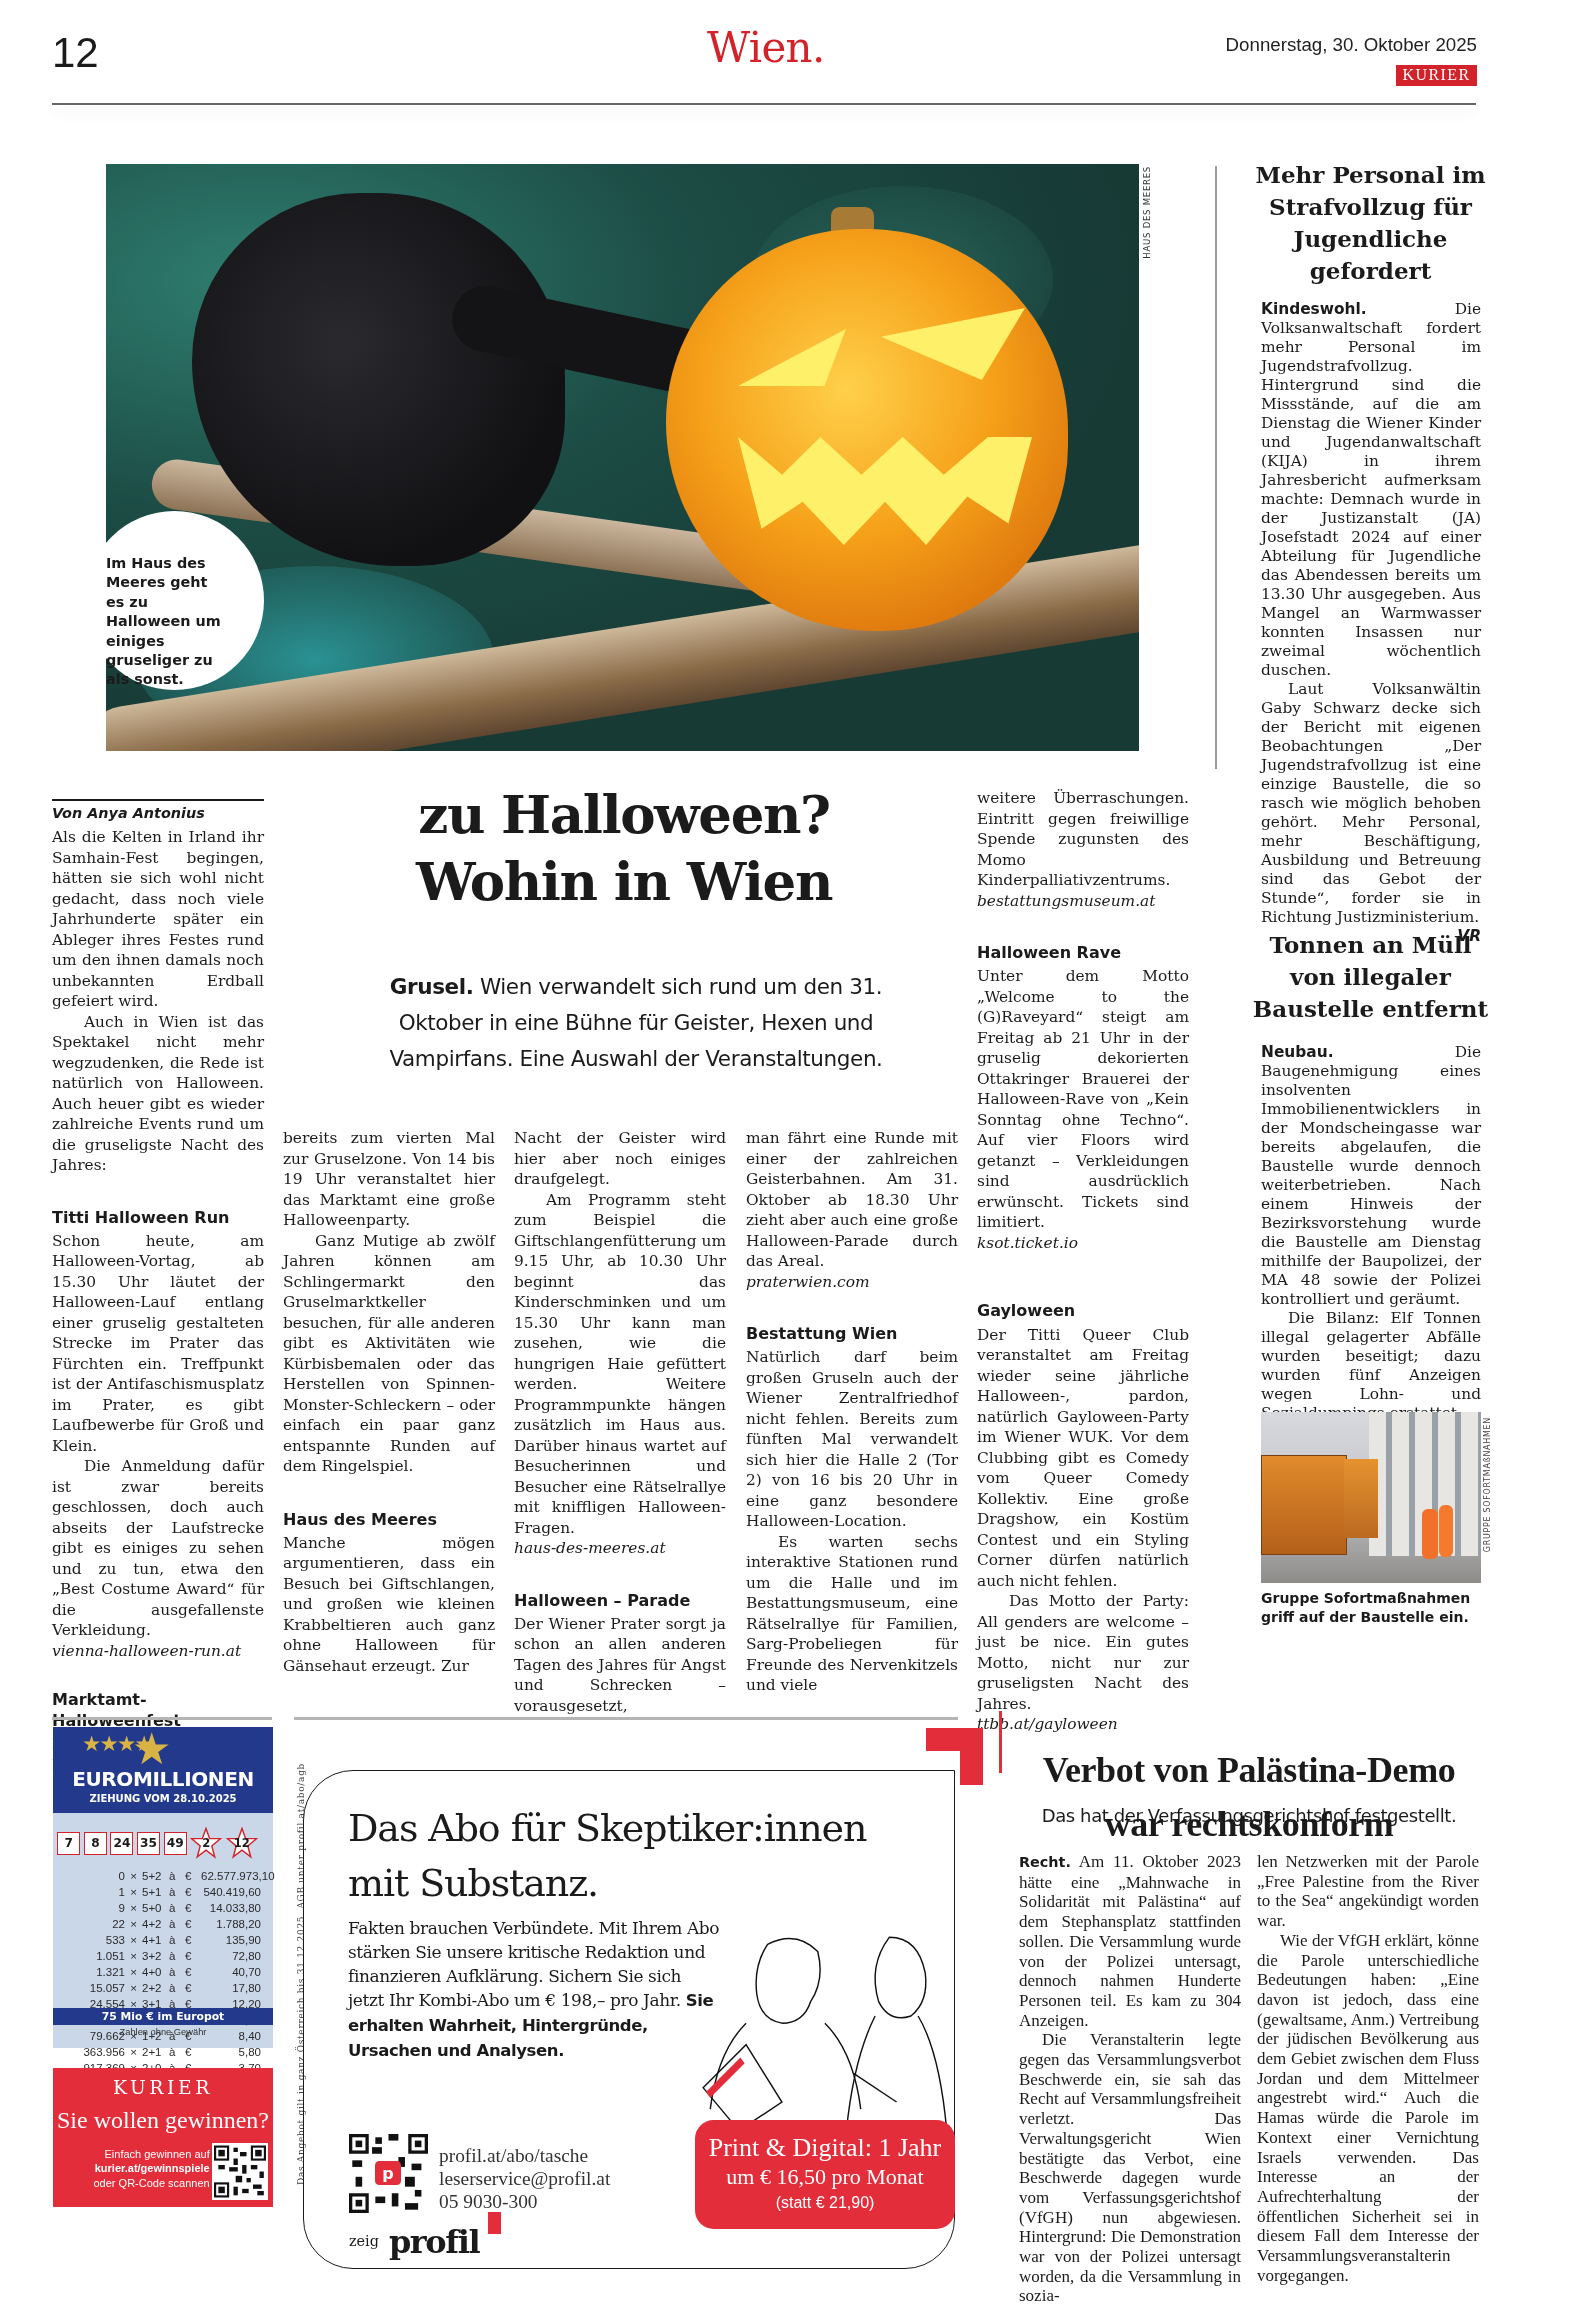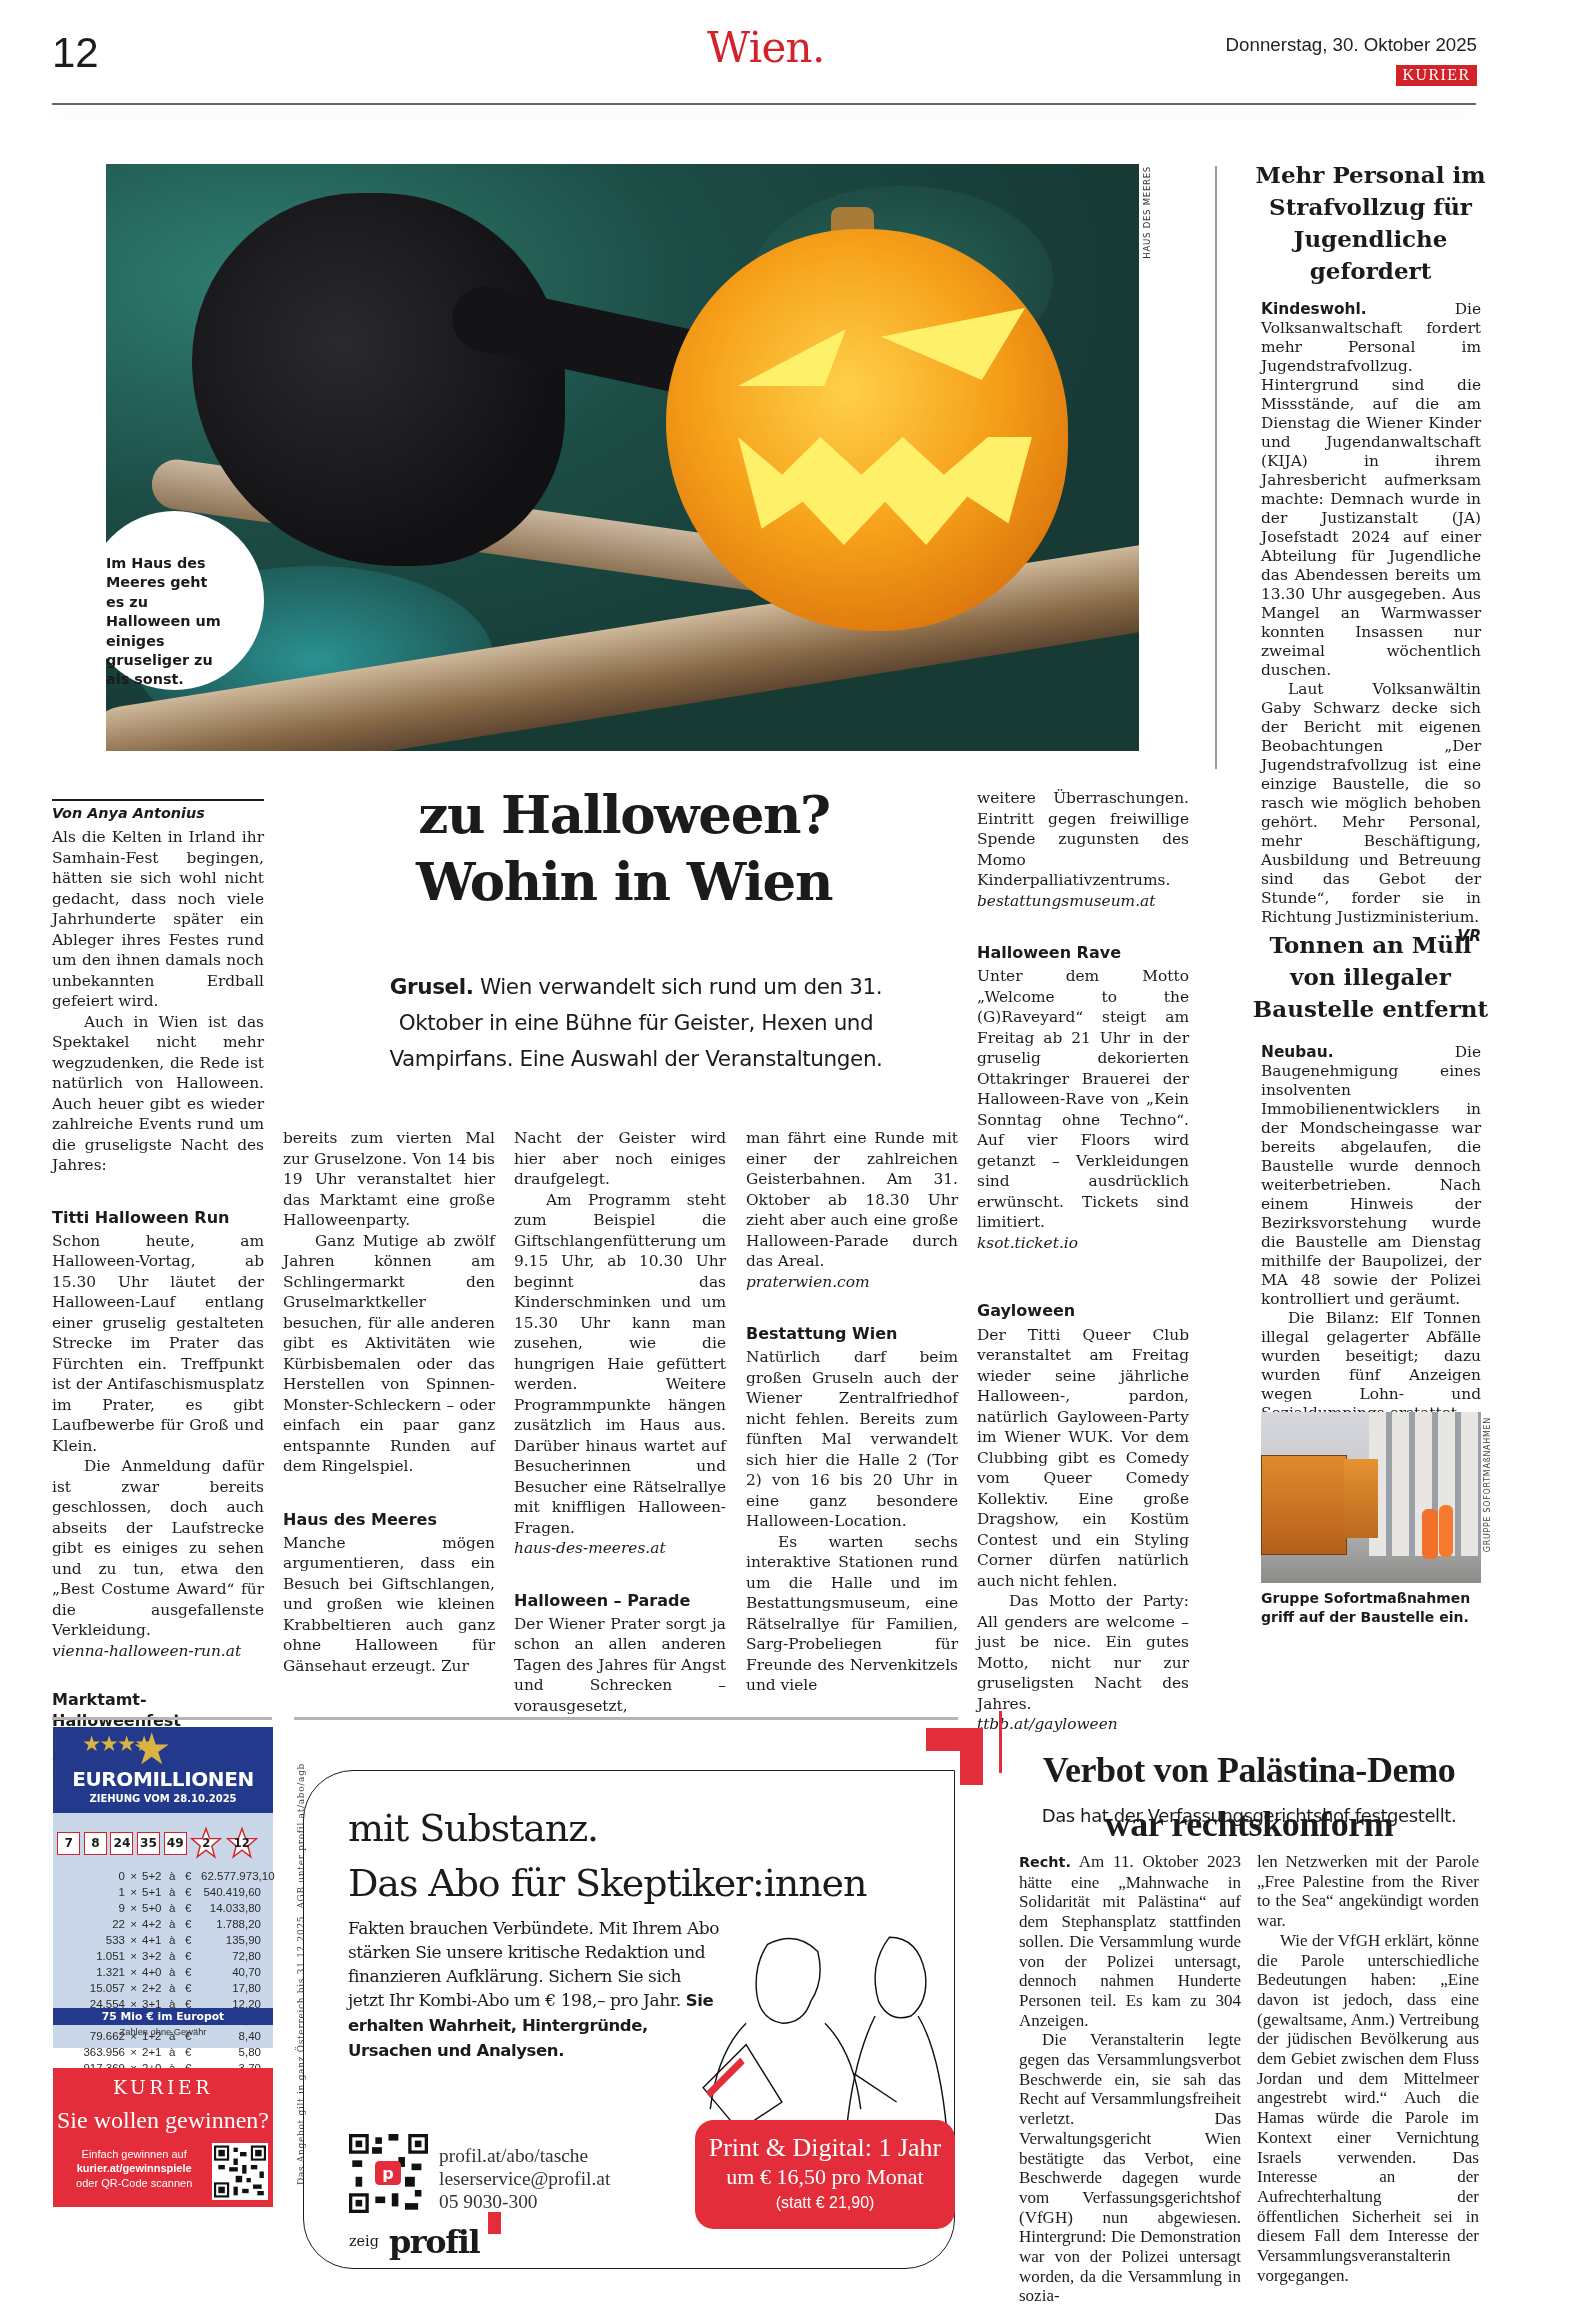--- a/index.html
+++ b/index.html
@@ -85,21 +85,21 @@
   .euro-row .a { width: 16px; }
   .euro-row .eur { width: 16px; }
   .euro-row .amt { width: 60px; text-align: right; }
   .euro-pot { left: 0; top: 281px; width: 220px; height: 17px; background: #233a8c; color: #fff; text-align: center; font-family: "DejaVu Sans", sans-serif; font-weight: bold; font-size: 10.8px; line-height: 17px; }
   .euro-note { left: 0; top: 300px; width: 220px; text-align: center; font-family: "Liberation Sans", sans-serif; font-size: 9.3px; color: #333; }
 
   
   .win { left: 53px; top: 2068px; width: 220px; height: 139px; background: #e42d3a; color: #fff; }
   .win-brand { left: 0; top: 8.6px; width: 220px; text-align: center; font-family: "DejaVu Serif", serif; font-size: 18.7px; letter-spacing: 3.6px; }
   .win-head { left: 0; top: 39px; width: 220px; text-align: center; font-family: "Liberation Serif", serif; font-size: 24px; }
-  .win-text { left: 5.7px; top: 79px; width: 151px; text-align: center; font-family: "Liberation Sans", sans-serif; font-size: 11px; line-height: 14.4px; }
+  .win-text { left: 5.7px; top: 79px; width: 151px; text-align: right; font-family: "Liberation Sans", sans-serif; font-size: 11px; line-height: 14.4px; }
   .win-text b { font-weight: bold; }
   .win-qr { left: 159px; top: 75px; width: 56px; height: 57px; background: #fff; padding: 2.2px; }
 
   
   .ad-vertical { left: 296px; top: 1737px; writing-mode: vertical-rl; transform: rotate(180deg); height: 474px; font-family: "DejaVu Serif", serif; font-size: 9px; color: #444; letter-spacing: 0.7px; text-align: center; }
   .ad-box { left: 303px; top: 1770px; width: 652px; height: 499px; border: 1.4px solid #1b1b1b; border-radius: 50px 0 50px 50px; border-top-right-radius: 0; }
   .ad-corner { left: 926px; top: 1728px; width: 57px; height: 23px; background: #e42d3a; }
   .ad-corner-v { left: 960px; top: 1728px; width: 23px; height: 57px; background: #e42d3a; }
   .ad-title { left: 348px; top: 1801px; width: 603px; font-family: "DejaVu Serif", serif; font-size: 38px; line-height: 55px; color: #1b1b1b; letter-spacing: -1.1px; }
   .ad-body { left: 348px; top: 1916px; width: 373px; font-family: "DejaVu Serif", serif; font-size: 17px; line-height: 24px; color: #1b1b1b; letter-spacing: -0.4px; }
@@ -406,22 +406,22 @@
         <rect x="20" y="21" width="3" height="2" fill="#111"></rect>
     </svg>
   </div>
 </div>
 
 <div class="abs ad-vertical">Das Angebot gilt in ganz Österreich bis 31.12.2025. AGB unter profil.at/abo/agb</div>
 <div class="abs ad-corner"></div>
 <div class="abs ad-corner-v"></div>
 <div class="abs ad-box"></div>
 <div class="abs ad-title">
+  <div>Das Abo für Skeptiker:innen</div>
   <div>mit Substanz.</div>
-  <div>Das Abo für Skeptiker:innen</div>
 </div>
 <div class="abs ad-body">
   <span>Fakten brauchen Verbündete. Mit Ihrem Abo stärken Sie unsere kritische Redaktion und finanzieren Aufklärung. Sichern Sie sich jetzt Ihr Kombi-Abo um € 198,– pro Jahr. </span><b>Sie erhalten Wahrheit, Hintergründe, Ursachen und Analysen.</b>
 </div>
 <svg class="abs ad-illustration" viewBox="0 0 410 300">
   <g fill="none" stroke="#111" stroke-width="2">
     <path d="M150 20 q40 -20 70 10 q10 40 -10 70 q-10 30 -40 30 q-30 -5 -35 -40 q-5 -40 15 -70z"></path>
     <path d="M120 130 q-40 40 -50 120 M230 130 q40 40 50 120"></path>
     <path d="M60 220 l60 -60 l50 80 l-60 40z"></path>
     <path d="M320 10 q40 0 50 50 q5 40 -20 60 q-30 10 -45 -20 q-15 -50 15 -90z"></path>

